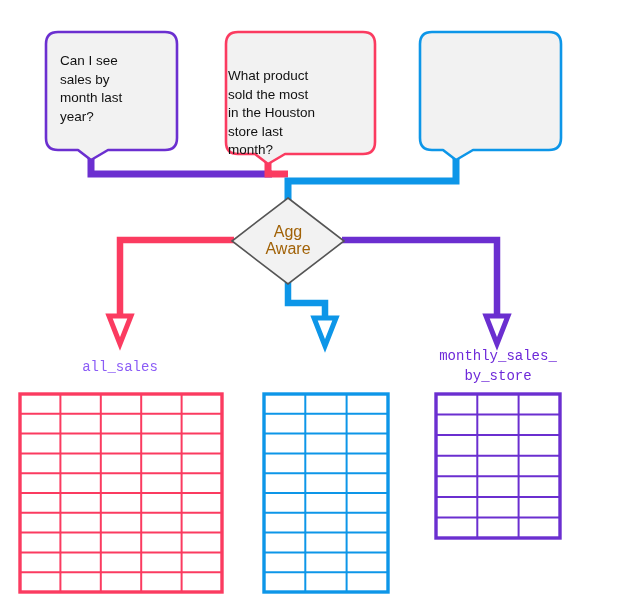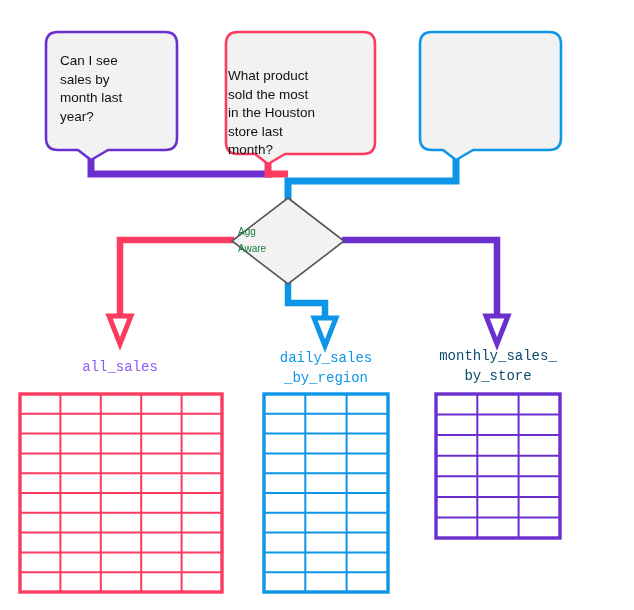--- a/index.html
+++ b/index.html
@@ -34,23 +34,24 @@
     font-family: "Liberation Sans", sans-serif;
     font-size: 13.5px;
     line-height: 18.5px;
     color: #111111;
     white-space: pre-line;
     pointer-events: none;
   }
   .node-text {
     position: absolute;
     font-family: "Liberation Sans", sans-serif;
-    font-size: 10px;
+    font-size: 16px;
     line-height: 17px;
-    color: #15803d;
+    color: #a16207;
+    text-align: center;
     white-space: pre-line;
   }
   .table-label {
     position: absolute;
     font-family: "Liberation Mono", monospace;
     font-size: 14px;
     line-height: 20px;
     text-align: center;
     white-space: pre-line;
   }
@@ -147,19 +148,17 @@
 in the Houston
 store last
 month?</div>
 
 
   <div class="node-text" style="left:238px; top:223px; width:100px;">Agg
 Aware</div>
 
   <div class="table-label" style="left:50px; top:357px; width:140px; color:#8b5cf6;">all_sales</div>
 
-  <div class="table-label" style="left:256px; top:348px; width:140px; color:#0D96E8;">daily_sales
-_by_region</div>
 
-  <div class="table-label" style="left:424px; top:346px; width:148px; color:#0c4a6e;">monthly_sales_
+  <div class="table-label" style="left:424px; top:346px; width:148px; color:#6d28d9;">monthly_sales_
 by_store</div>
 
 </div>
 
 </body></html>

